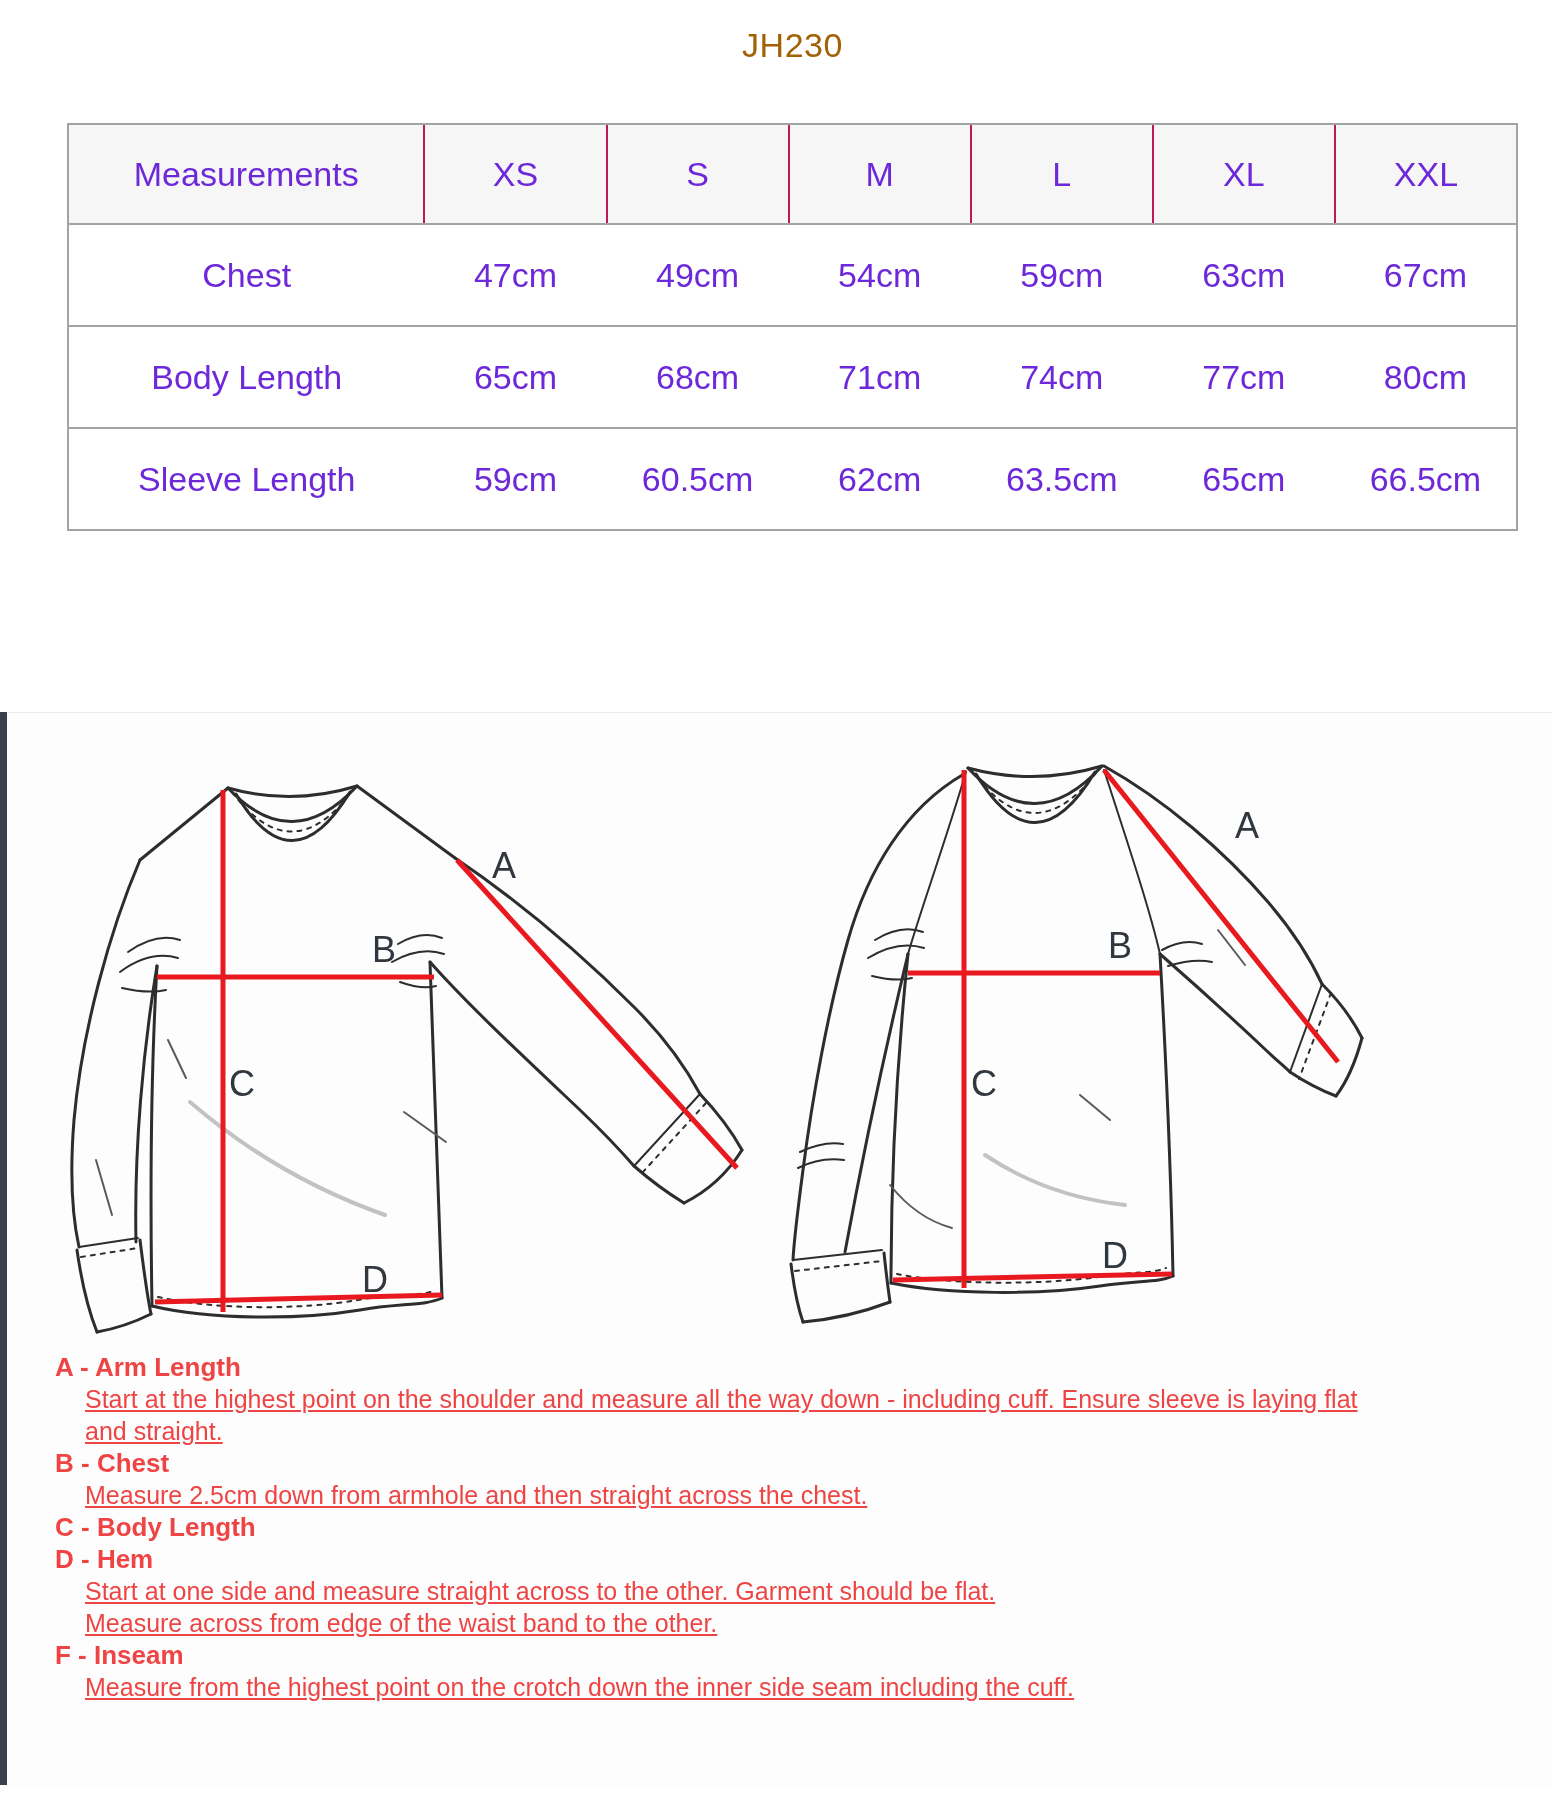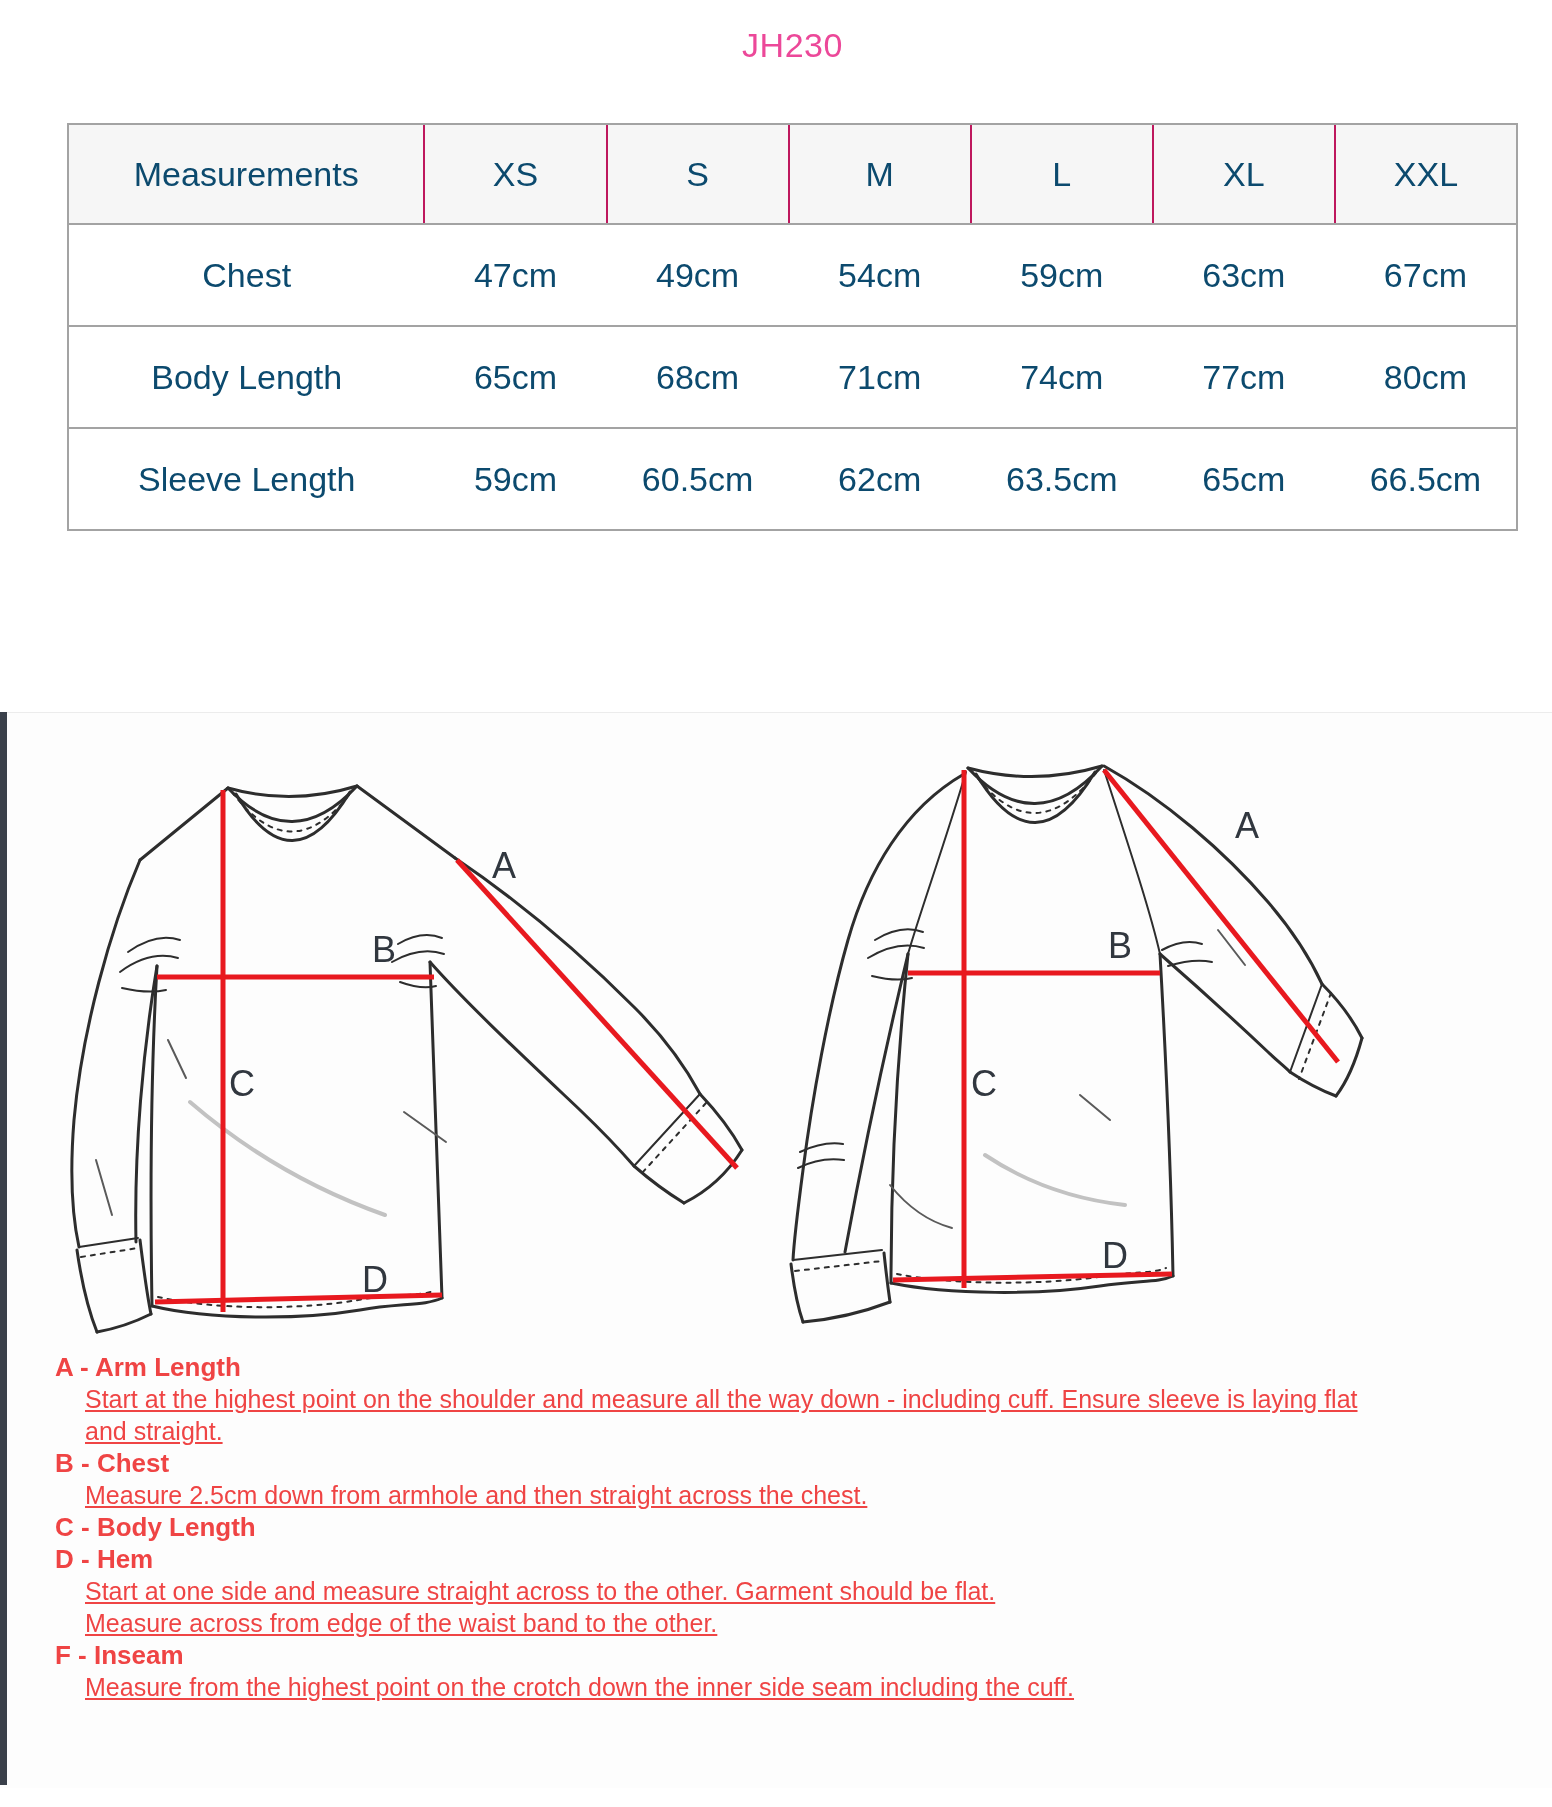--- a/index.html
+++ b/index.html
@@ -3,27 +3,27 @@
 <meta charset="utf-8">
 <style>
   html,body{margin:0;padding:0;background:#ffffff;}
   .page{
     position:relative;width:1552px;height:1807px;background:#ffffff;overflow:hidden;
     font-family:"Liberation Sans",sans-serif;
   }
   
   .product-title{
     position:absolute;left:67px;top:26px;width:1451px;text-align:center;
-    font-size:34px;color:#ec4899;letter-spacing:.5px;
+    font-size:34px;color:#a16207;letter-spacing:.5px;
   }
   
   table.size-table{
     position:absolute;left:67px;top:123px;width:1451px;
     border-collapse:collapse;table-layout:fixed;
-    font-size:34px;color:#0c4a6e;
+    font-size:34px;color:#6d28d9;
     border:2px solid #a3a3a3;
   }
   table.size-table col.c-label{width:24.6%;}
   table.size-table thead tr{background:#f6f6f6;height:100px;}
   table.size-table tbody tr{height:102px;}
   table.size-table th,table.size-table td{
     text-align:center;vertical-align:middle;font-weight:normal;padding:0;
     border-top:2px solid #a3a3a3;border-bottom:2px solid #a3a3a3;
   }
   table.size-table thead th + th{border-left:2px solid #be185d;}

